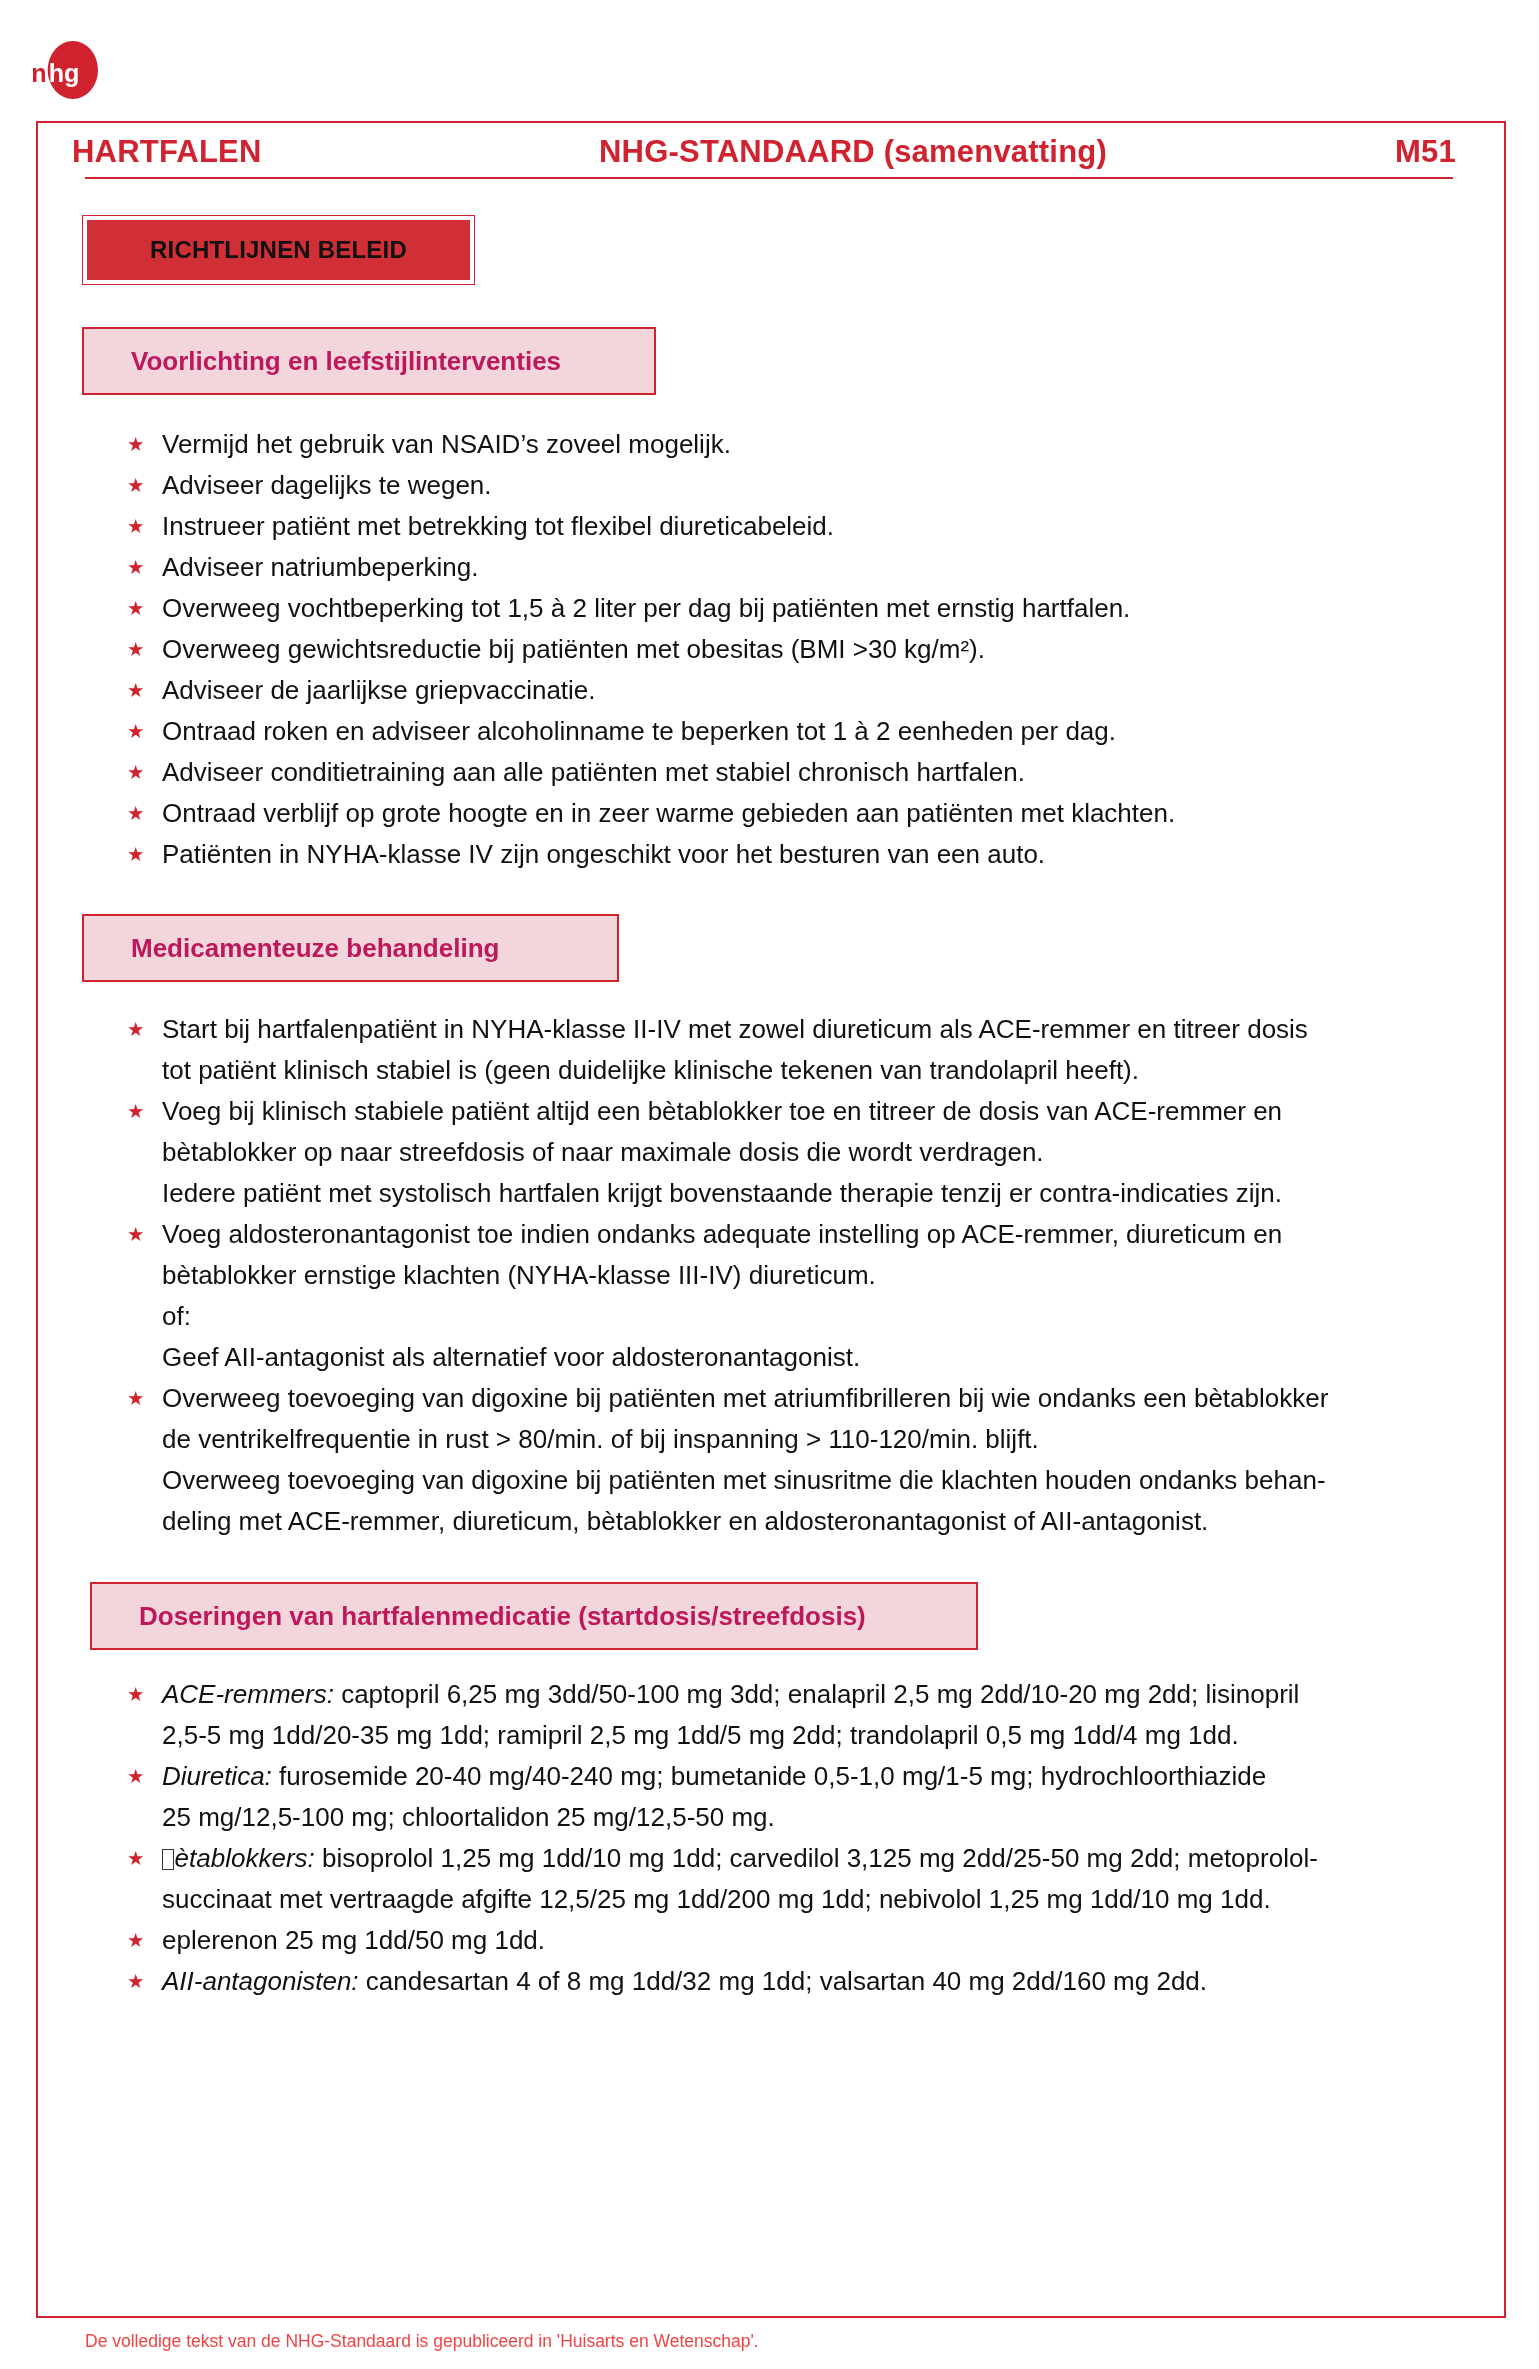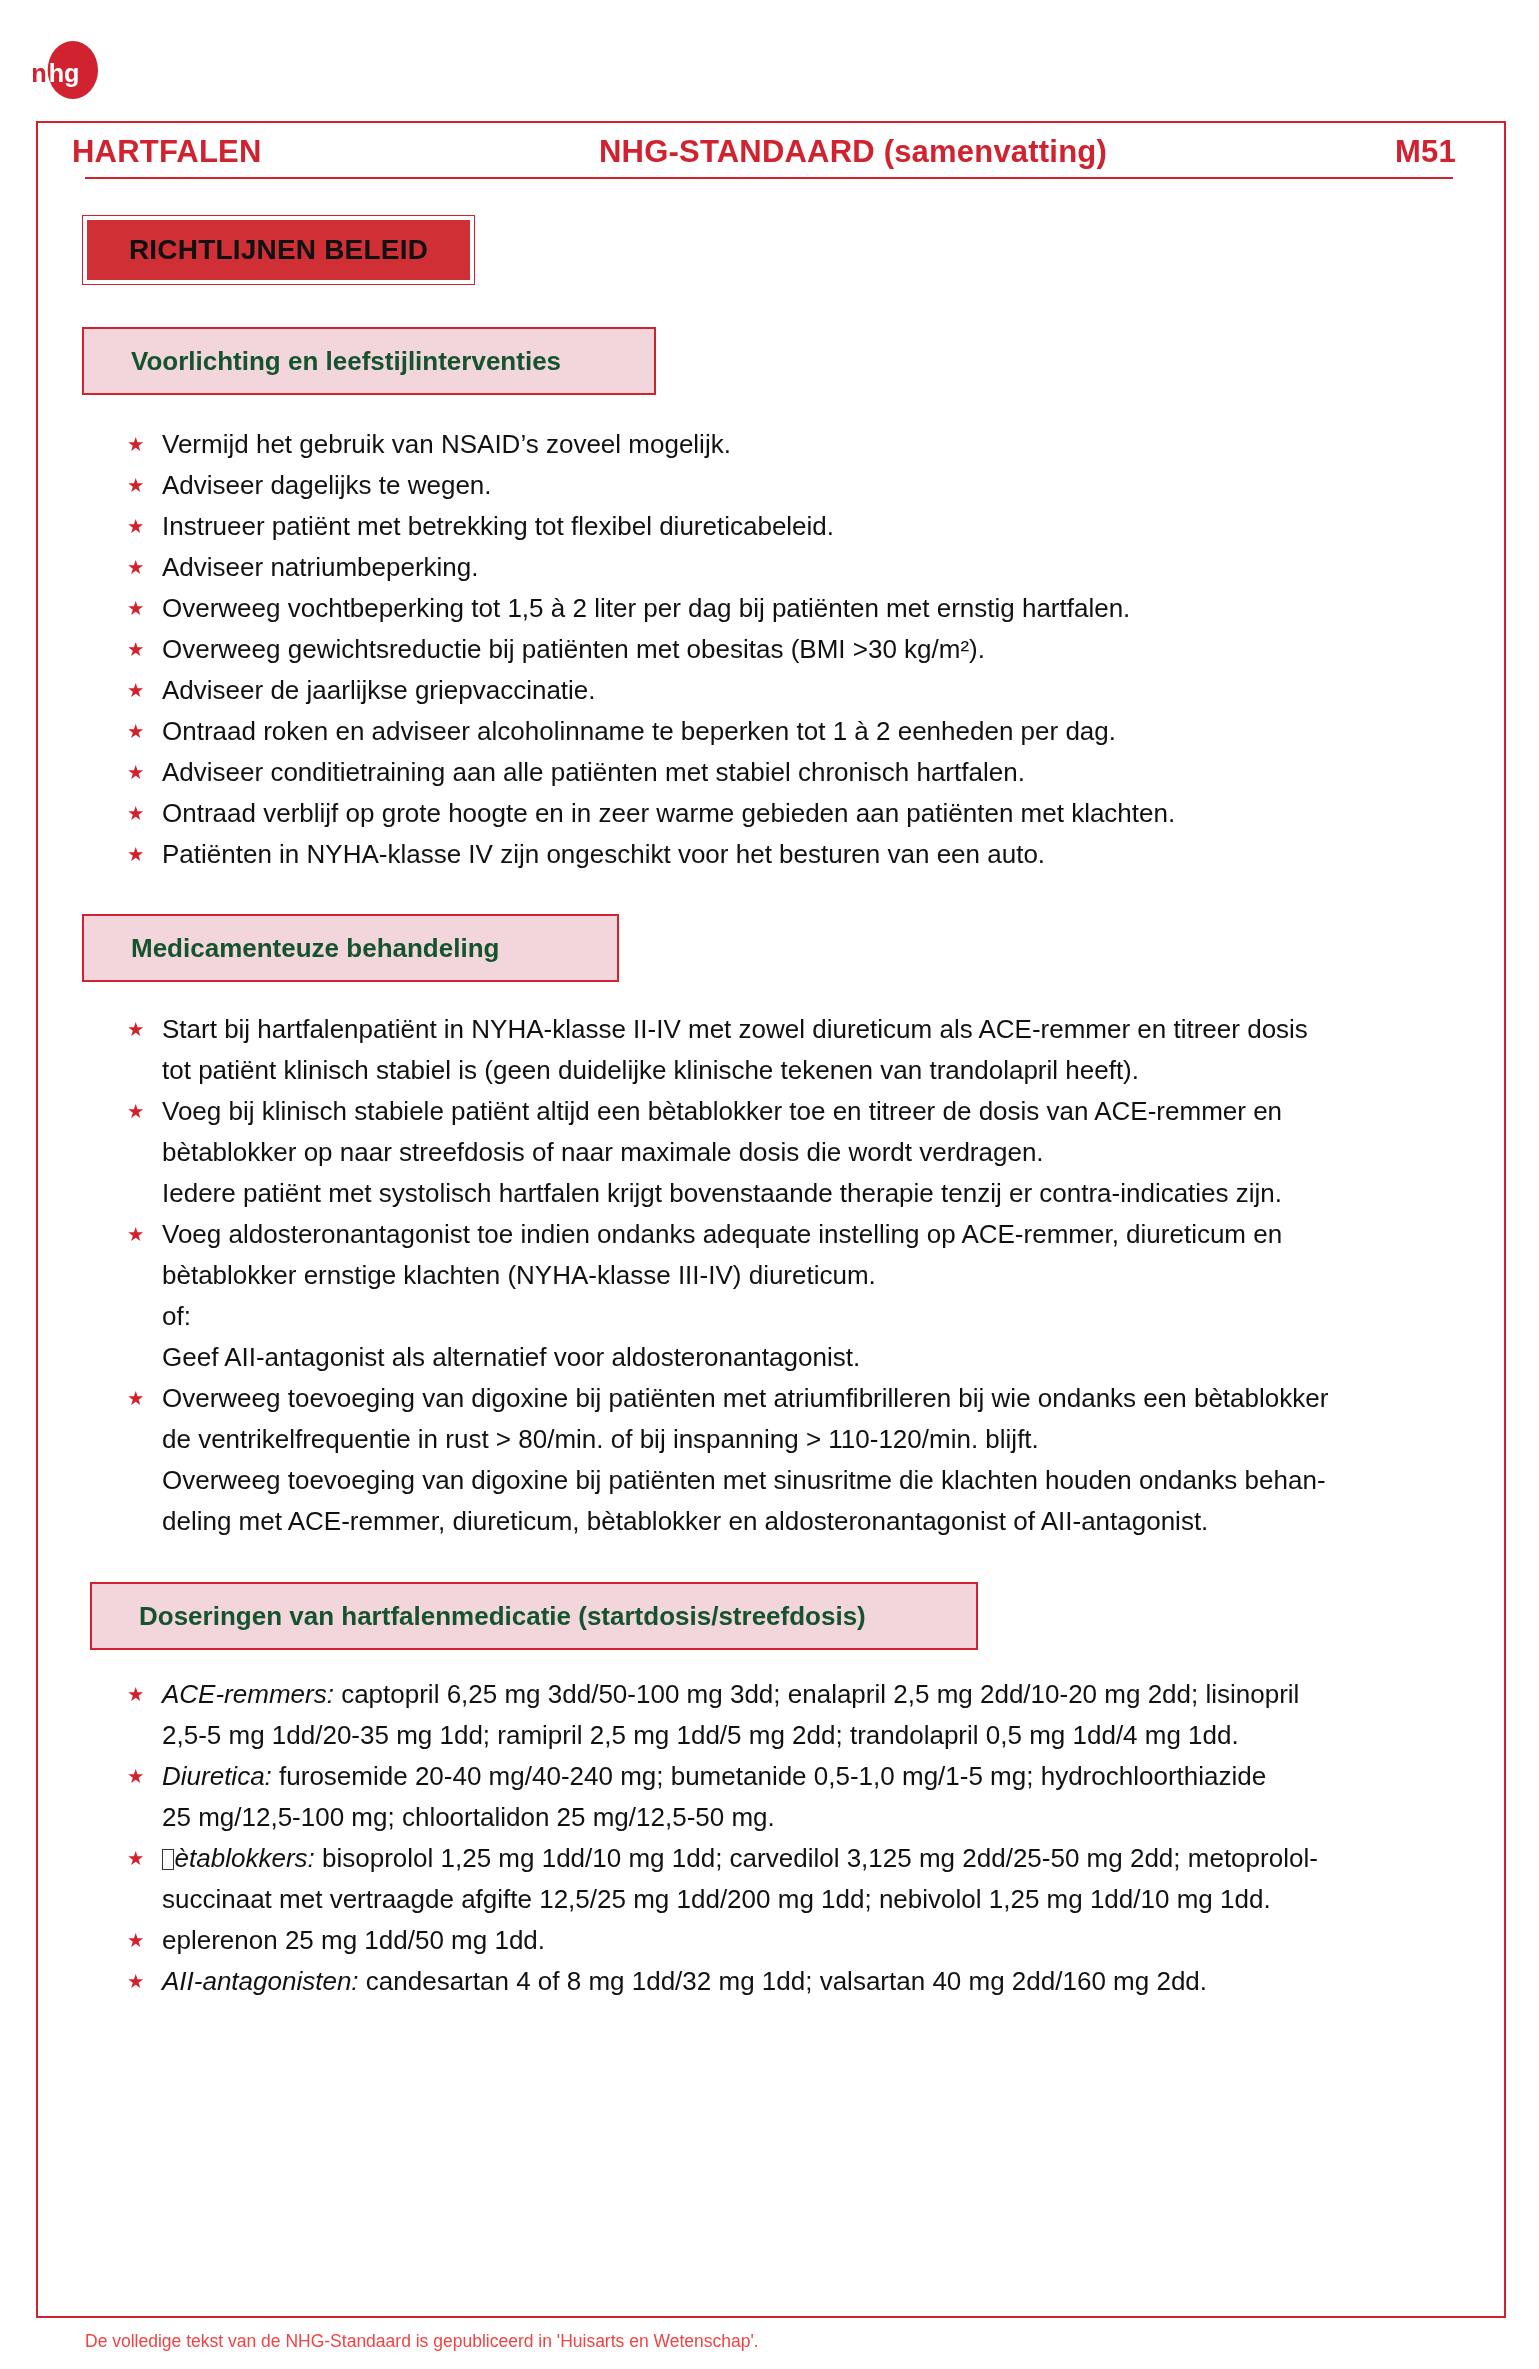--- a/index.html
+++ b/index.html
@@ -17,27 +17,27 @@
   .hdr-center { left: 599px; }
   .hdr-right { left: 1395px; text-align: center; }
   .hdr-rule { position: absolute; left: 85px; top: 177px; width: 1368px; height: 1.9px; background: #d1232f; }
 
   .main-badge {
     position: absolute; left: 82px; top: 215px; width: 393px; height: 70px;
     border: 1.9px solid #d1232f; box-sizing: border-box; padding: 3.9px; background: #fff;
   }
   .main-badge-inner {
     width: 100%; height: 100%; background: #d12f36; display: flex; align-items: center; justify-content: center;
-    font-weight: bold; font-size: 28px; color: #111; letter-spacing: 0.2px;
+    font-weight: bold; font-size: 24px; color: #111; letter-spacing: 0.2px;
   }
 
   .sec-head {
     position: absolute; left: 82px; height: 68px; box-sizing: border-box;
     border: 2.9px solid #d1232f; background: #f3d6dc;
-    display: flex; align-items: center; font-weight: bold; font-size: 26px; color: #14532d;
+    display: flex; align-items: center; font-weight: bold; font-size: 26px; color: #be185d;
     padding-left: 47px;
   }
   .sec1 { top: 327px; width: 574px; }
   .sec2 { top: 914px; width: 537px; }
   .sec3 { top: 1582px; width: 888px; margin-left: 8px; }
 
   .list { position: absolute; left: 127px; margin: 0; padding: 0; list-style: none; font-size: 26px; line-height: 41px; }
   .list1 { top: 424px; }
   .list2 { top: 1009px; }
   .list3 { top: 1674px; }

